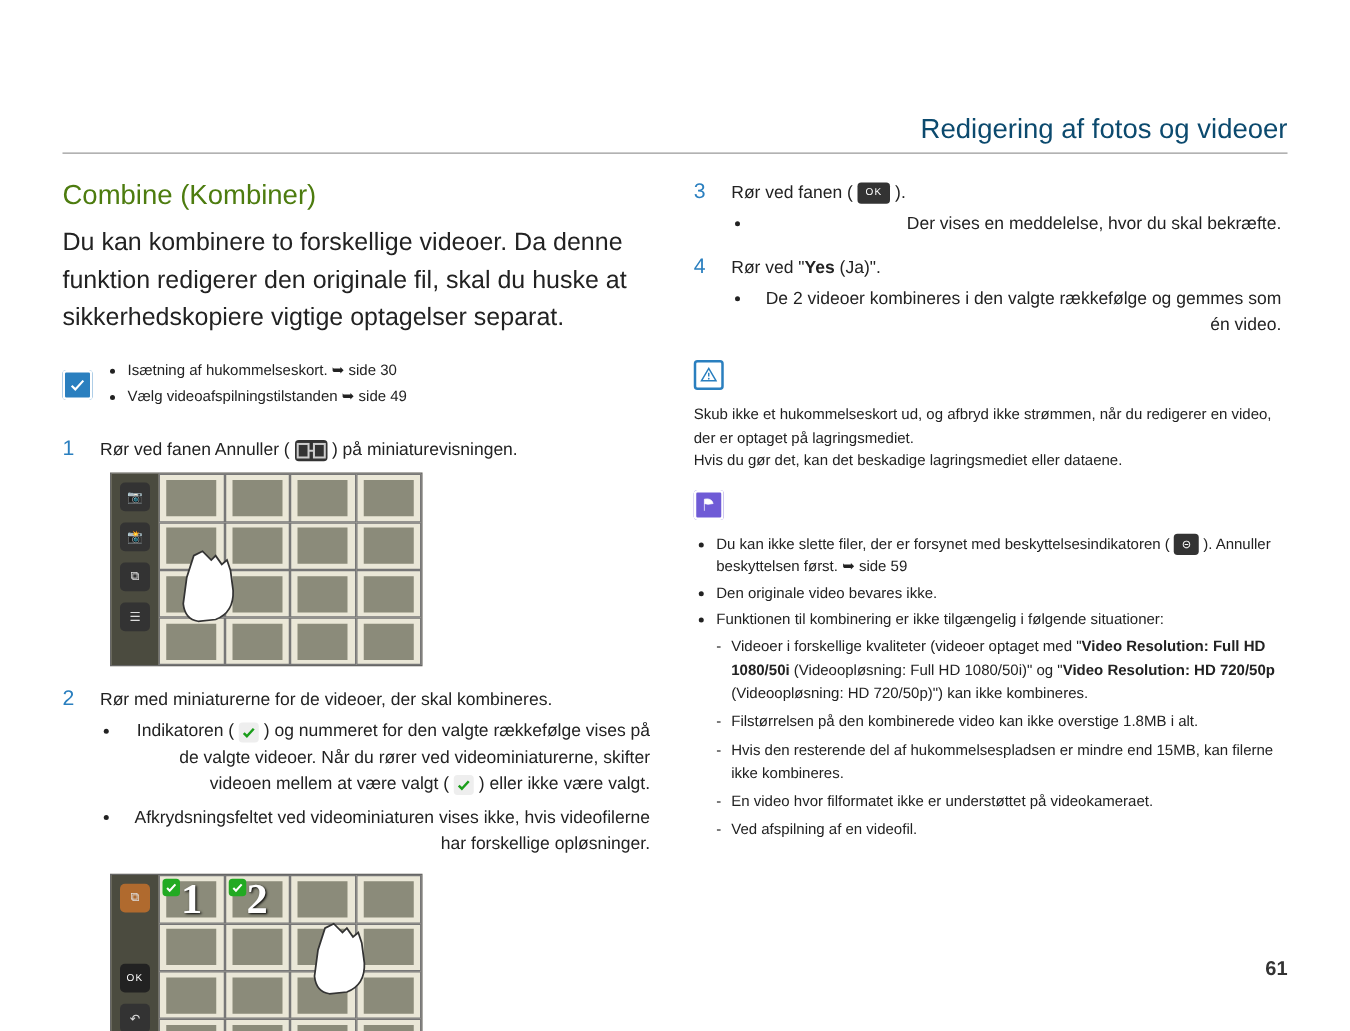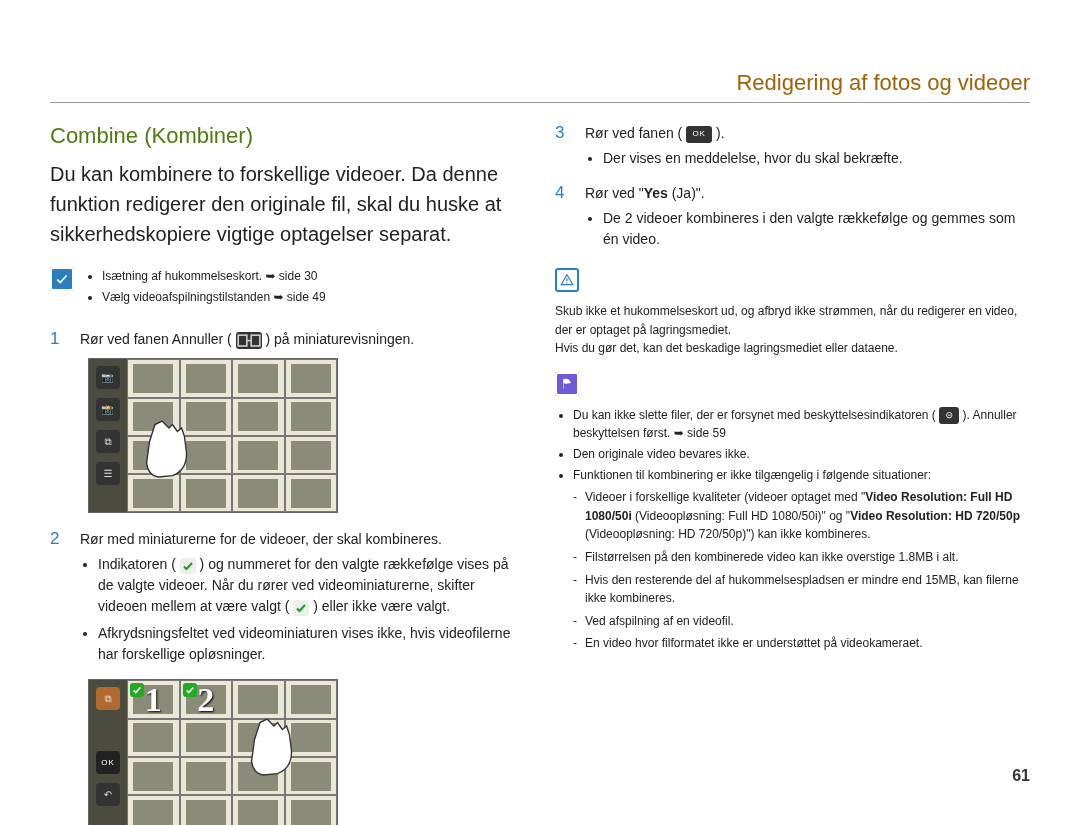--- a/index.html
+++ b/index.html
@@ -7,58 +7,59 @@
       font-family: Arial, Helvetica, sans-serif;
       background: #fff;
       color: #222;
       width: 1080px;
       height: 825px;
       position: relative;
       padding: 0 50px;
     }
     .header-title {
       font-size: 22px;
-      color: #a16207;
+      color: #0c4a6e;
       text-align: right;
       padding: 70px 0 6px 0;
       border-bottom: 1px solid #999;
       margin-bottom: 20px;
+      margin-top: 20px;
     }
     .section-title {
       font-size: 22px;
       font-weight: 400;
       color: #4d7c0f;
       margin-bottom: 10px;
     }
     .columns { display: flex; gap: 35px; }
     .col { width: 470px; }
     .intro { font-size: 20px; line-height: 1.5; margin-bottom: 18px; }
     .pre-box {
-      display: flex; align-items: flex-start; gap: 10px;
+      display: flex; align-items: center; gap: 10px;
       font-size: 12px; line-height: 1.6; margin-bottom: 20px;
     }
     .pre-box ul, .note-box ul { list-style: disc; padding-left: 18px; }
     .pre-box li, .note-box li { margin-bottom: 2px; }
     .check-icon {
       width: 24px; height: 24px;
       background: #2a7fbf;
       display: flex; align-items: center; justify-content: center;
       color: #fff; border-radius: 3px;
       box-shadow: inset 0 0 0 2px #fff;
       flex-shrink: 0;
     }
     .check-icon svg, .warn-icon svg { width: 14px; height: 14px; }
     .check-icon.blue { background:#2a7fbf; }
     .check-icon.violet { background:#6f5bd6; }
     .arrow-icon { font-family: sans-serif; }
     .step-row { display: flex; align-items: flex-start; gap: 14px; margin-bottom: 8px; }
     .step-num { font-size: 17px; color: #2a7fbf; width: 16px; flex-shrink: 0; }
     .step-text { font-size: 14px; line-height: 1.5; flex: 1; }
     .step-text ul { list-style: disc; padding-left: 18px; margin-top: 4px; }
-    .step-text li { margin-bottom: 6px; }
+    .step-text li { margin-bottom: 6px; text-align: right; }
     .inline-icon {
       display: inline-flex; align-items: center; justify-content: center;
       width: 26px; height: 17px;
       background: #333; color: #fff;
       border-radius: 3px; font-size: 9px; vertical-align: middle;
     }
     .check-chip {
       display: inline-flex; align-items: center; justify-content: center;
       width: 16px; height: 16px;
       background: #eee; border-radius: 3px; vertical-align: middle;
@@ -407,22 +408,22 @@
           </li>
           <li>Den originale video bevares ikke.</li>
           <li>
             <span>Funktionen til kombinering er ikke tilgængelig i følgende situationer:</span>
             <ul class="sublist">
               <li>
                 <span>Videoer i forskellige kvaliteter (videoer optaget med "</span><b>Video Resolution: Full HD  1080/50i</b><span> (Videoopløsning: Full HD  1080/50i)" og "</span><b>Video Resolution: HD  720/50p</b><span> (Videoopløsning: HD 720/50p)") kan ikke kombineres.</span>
               </li>
               <li>Filstørrelsen på den kombinerede video kan ikke overstige 1.8MB i alt.</li>
               <li>Hvis den resterende del af hukommelsespladsen er mindre end 15MB, kan filerne ikke kombineres.</li>
+              <li>En video hvor filformatet ikke er understøttet på videokameraet.</li>
               <li>Ved afspilning af en videofil.</li>
-              <li>En video hvor filformatet ikke er understøttet på videokameraet.</li>
             </ul>
           </li>
         </ul>
       </div>
     </div>
 
   </div>
 </div>
 
 <div class="page-num">61</div>

